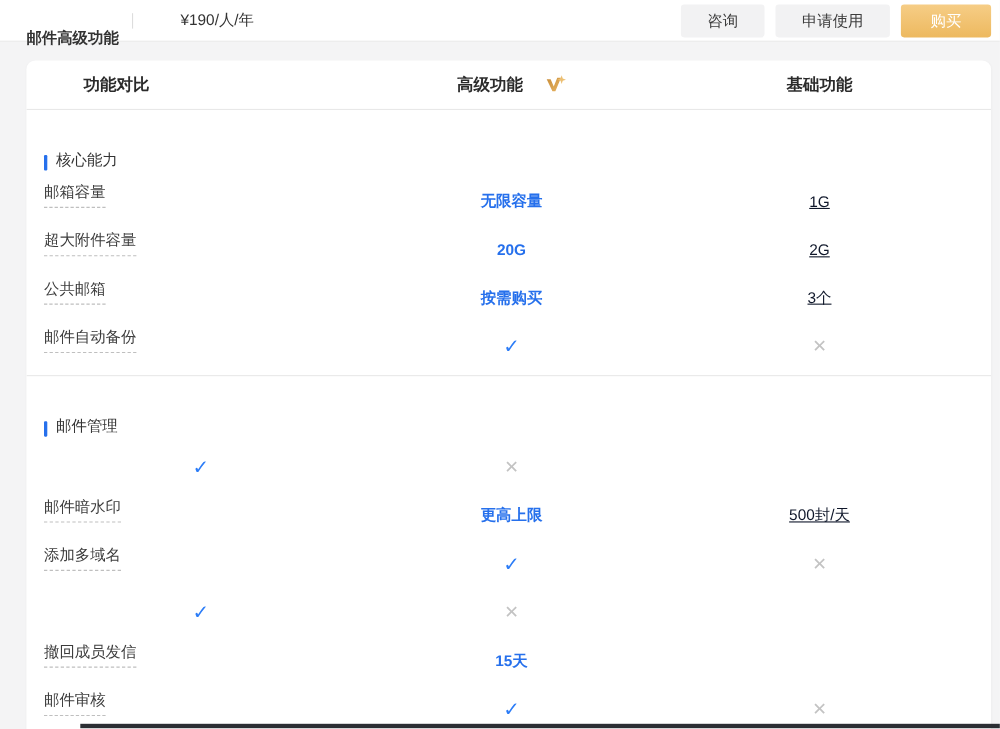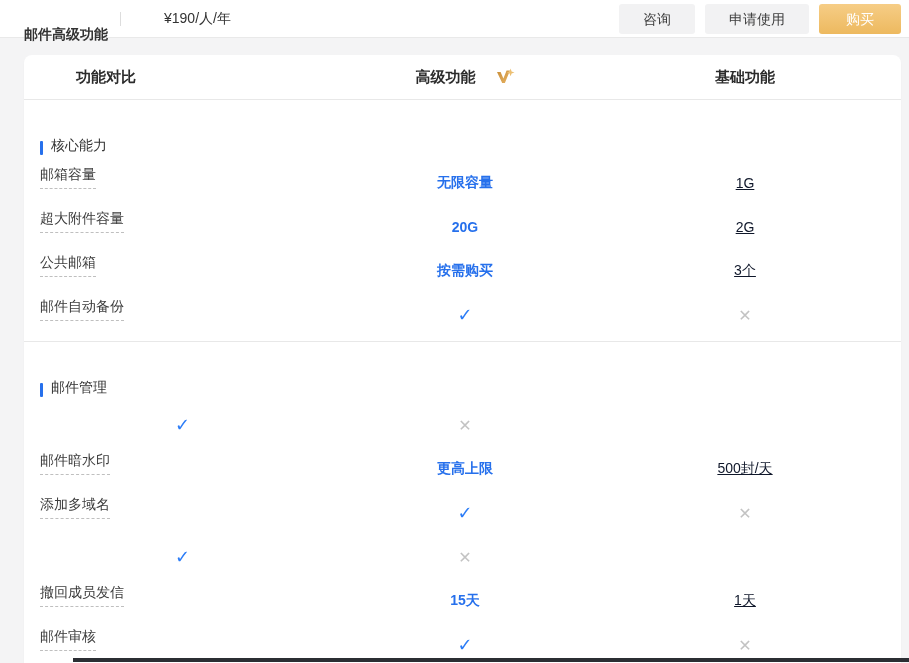--- a/index.html
+++ b/index.html
@@ -164,21 +164,20 @@
     </div>
 
     <div class="grid-row row">
       <div class="cell-center"><span class="pv-check">✓</span></div>
       <div class="cell-center"><span class="bv-cross">✕</span></div>
     </div>
 
     <div class="grid-row row">
       <div><span class="feature-label">撤回成员发信</span></div>
       <div class="cell-center"><span class="pv-text">15天</span></div>
-      <div class="cell-center"><span class="bv-text">1天</span></div>
     </div>
 
     <div class="grid-row row">
       <div><span class="feature-label">邮件审核</span></div>
       <div class="cell-center"><span class="pv-check">✓</span></div>
       <div class="cell-center"><span class="bv-cross">✕</span></div>
     </div>
   </div>
 
 </div>

